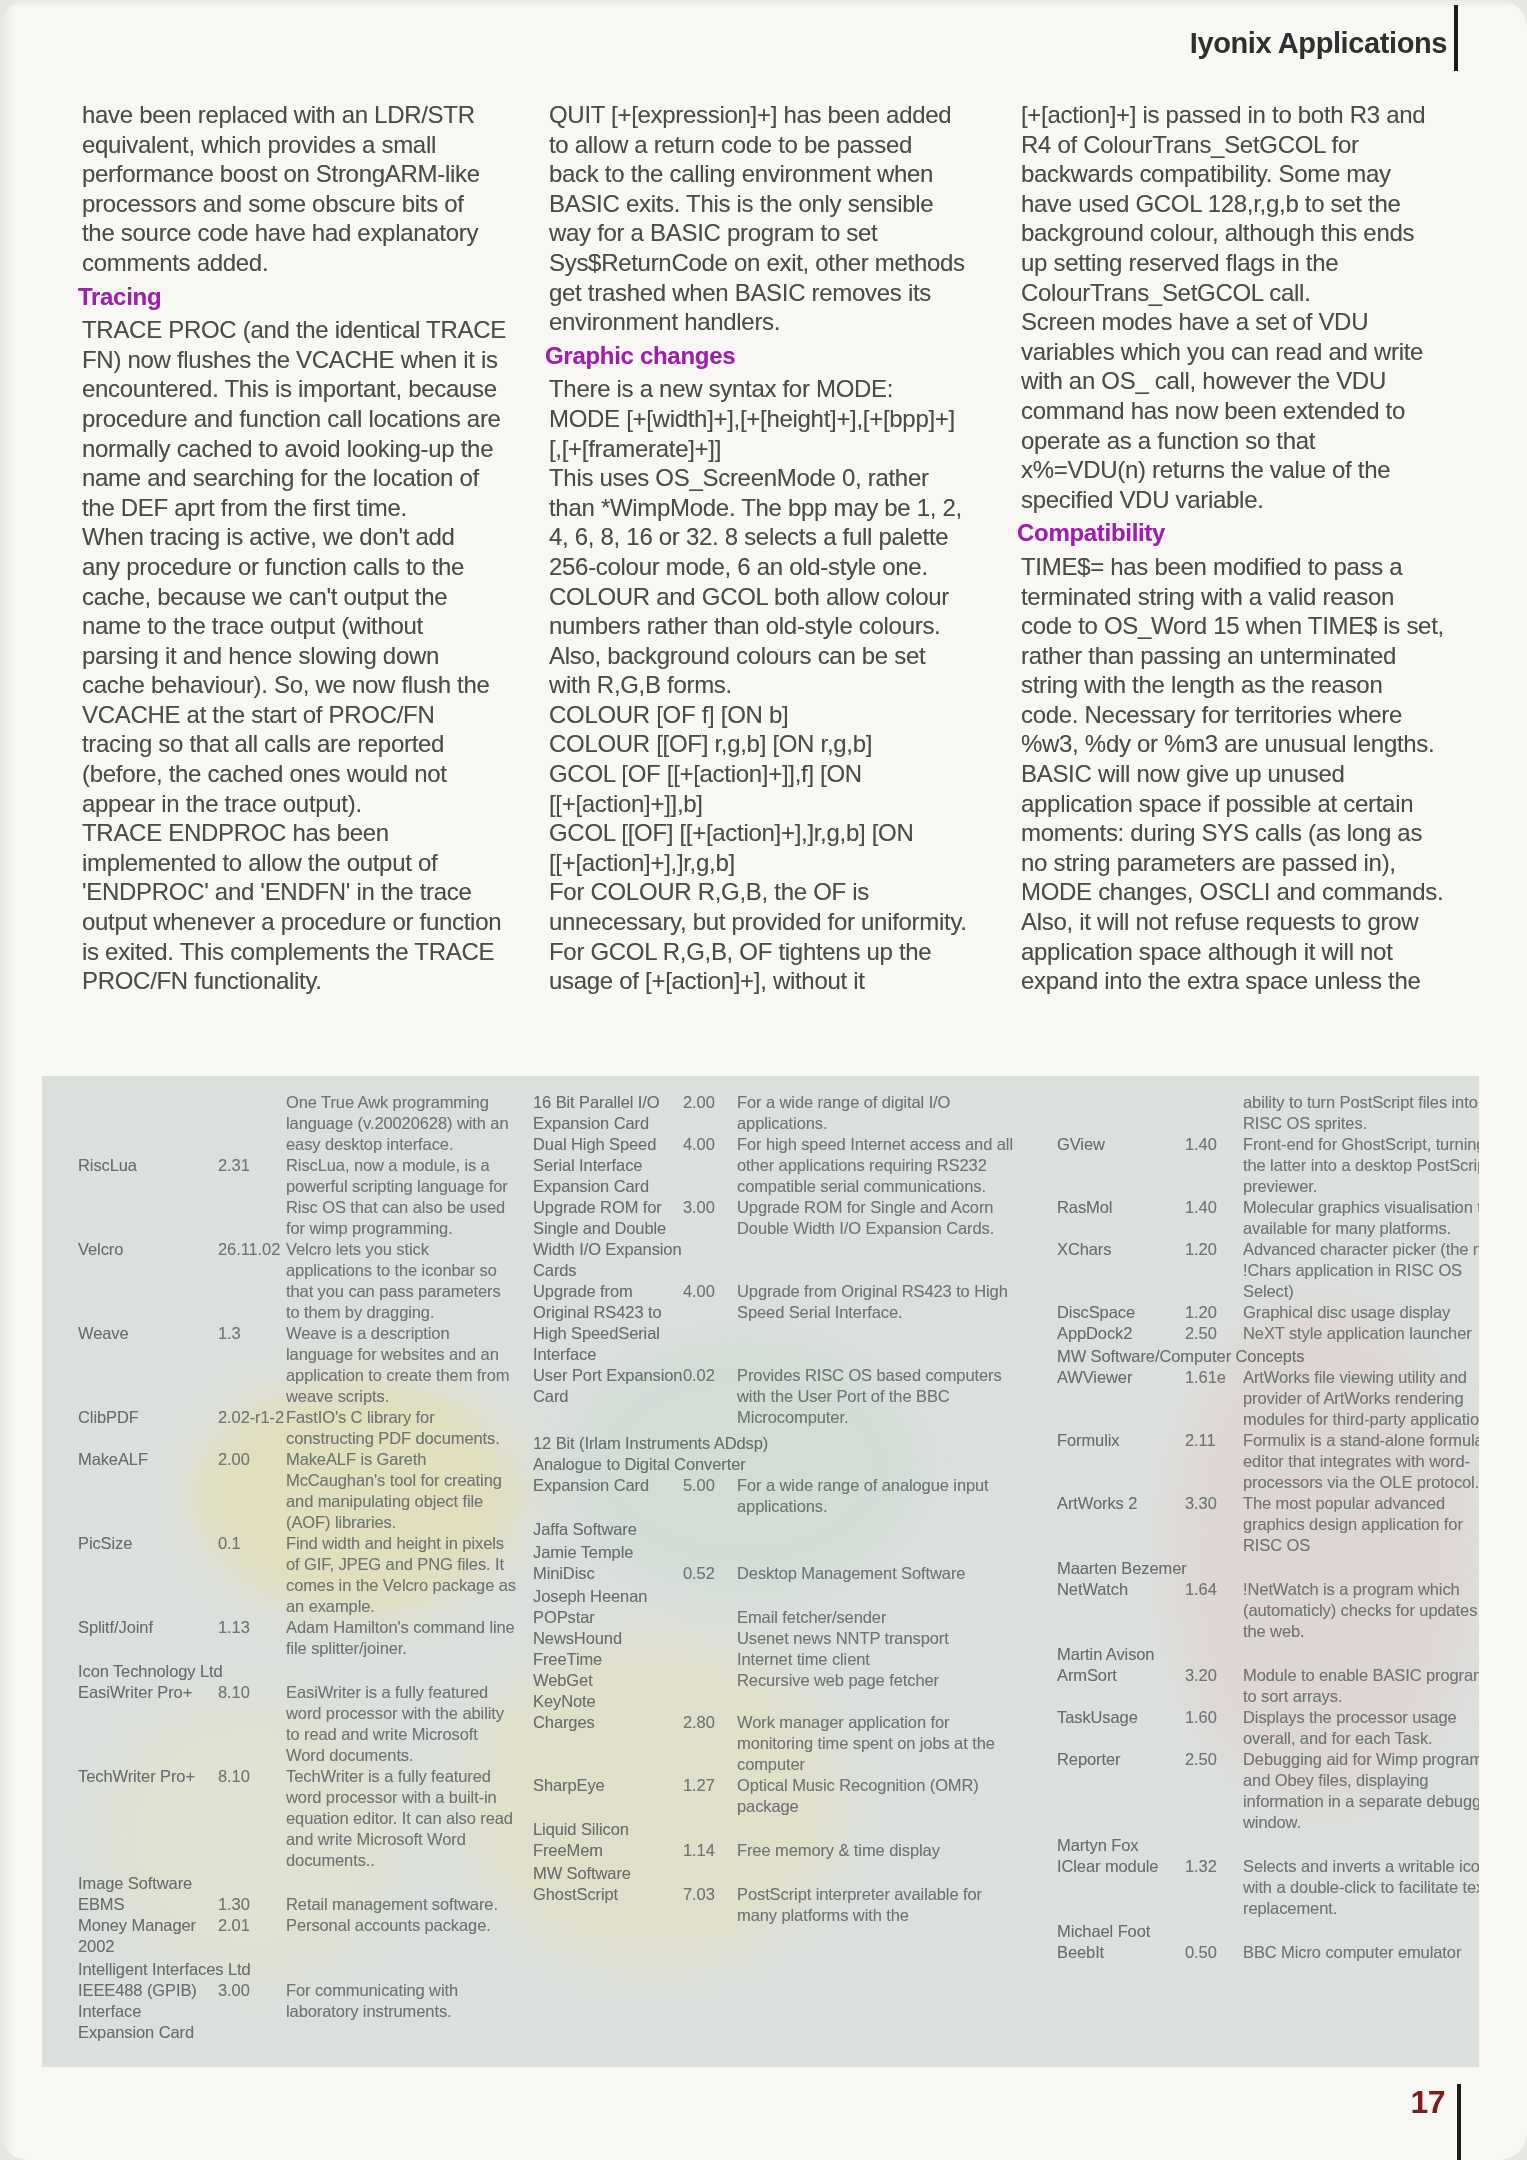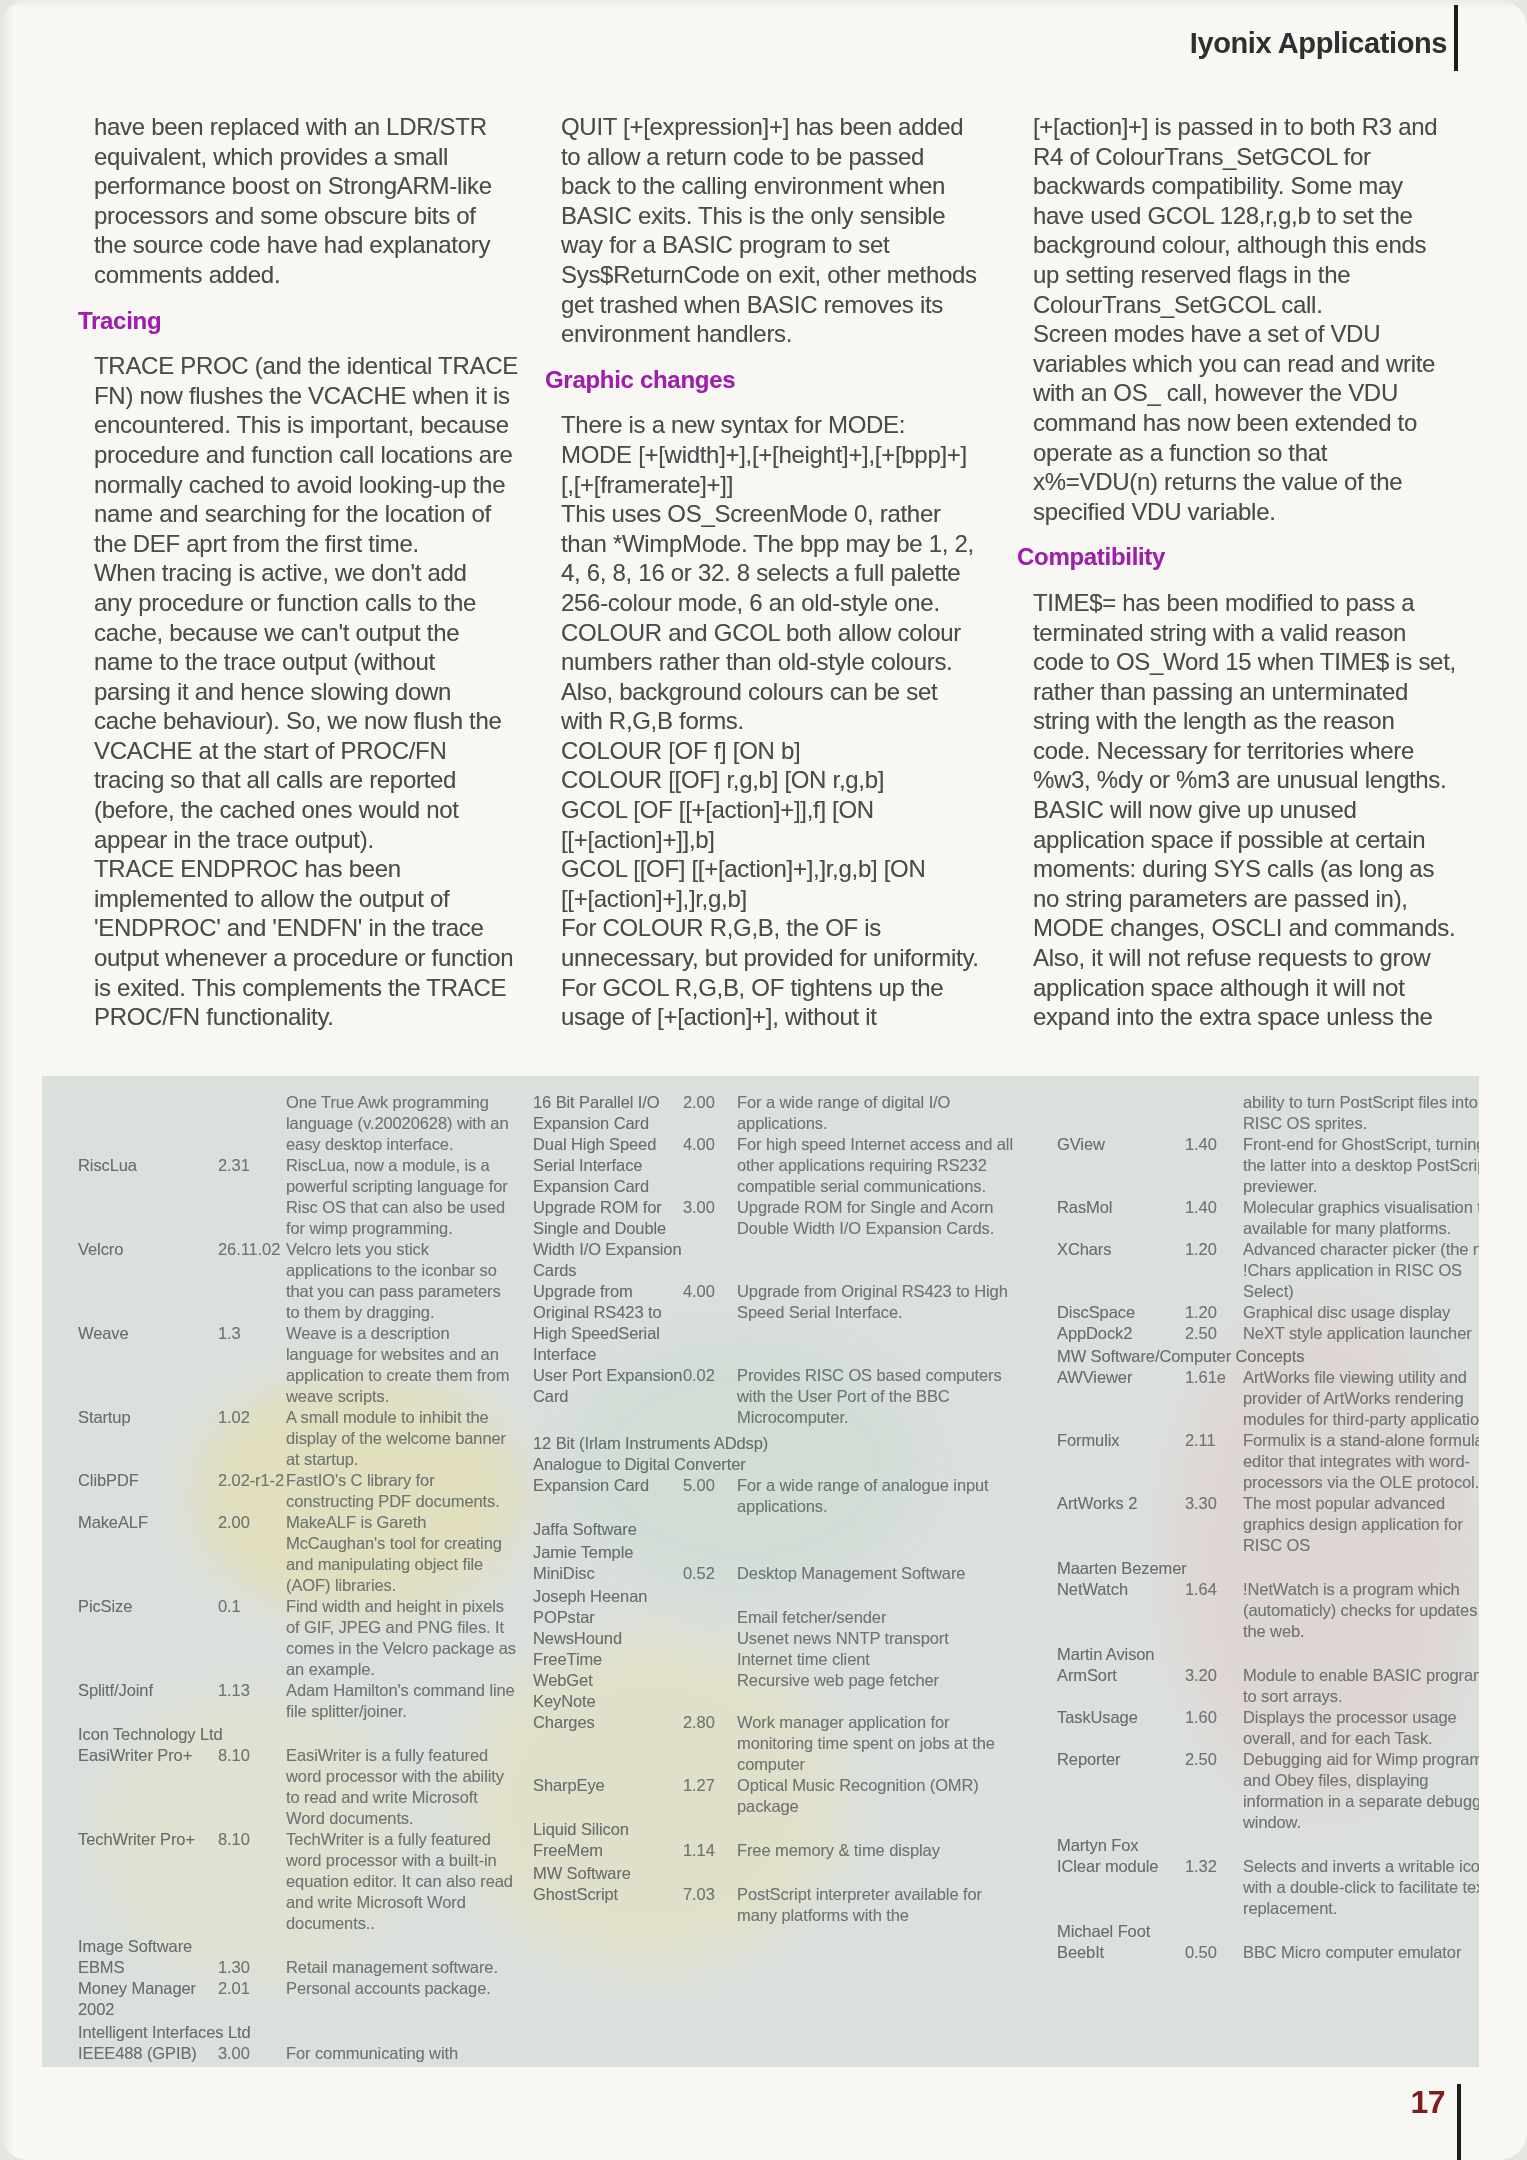--- a/index.html
+++ b/index.html
@@ -28,21 +28,21 @@
   }
   .hdr-bar{position:absolute;left:1454px;top:5px;width:4px;height:66px;background:#1b1b1b;}
 
   
   .col{
     position:absolute;top:96px;width:472px;
     font-size:24px;line-height:29.6px;letter-spacing:-0.3px;
     color:#4a4c4b;text-shadow:0 0 0.6px rgba(80,80,80,0.35);
   }
   .col1{left:78px;} .col2{left:545px;} .col3{left:1017px;}
-  .col .p{white-space:pre-line;margin:16px;}
+  .col .p{white-space:pre-line;margin:4px;}
   .col .h{font-weight:700;color:#a21caf;margin:0;}
 
   
   .panel{
     position:absolute;left:42px;top:1076px;width:1437px;height:991px;
     background:#dce0dd;overflow:hidden;
   }
   .tint{position:absolute;border-radius:50%;filter:blur(22px);pointer-events:none;}
   .t1{left:150px;top:300px;width:330px;height:240px;background:rgba(233,222,140,0.38);}
   .t2{left:1130px;top:230px;width:300px;height:500px;background:rgba(228,192,196,0.30);}
@@ -201,25 +201,20 @@
             <div class="cn">Velcro</div>
             <div class="cv">26.11.02</div>
             <div class="cd">Velcro lets you stick applications to the iconbar so that you can pass parameters to them by dragging.</div>
           </div>
           <div class="row">
             <div class="cn">Weave</div>
             <div class="cv">1.3</div>
             <div class="cd">Weave is a description language for websites and an application to create them from weave scripts.</div>
           </div>
           <div class="row">
-            <div class="cn">Startup</div>
-            <div class="cv">1.02</div>
-            <div class="cd">A small module to inhibit the display of the welcome banner at startup.</div>
-          </div>
-          <div class="row">
             <div class="cn">ClibPDF</div>
             <div class="cv">2.02-r1-2</div>
             <div class="cd">FastIO's C library for constructing PDF documents.</div>
           </div>
           <div class="row">
             <div class="cn">MakeALF</div>
             <div class="cv">2.00</div>
             <div class="cd">MakeALF is Gareth McCaughan's tool for creating and manipulating object file (AOF) libraries.</div>
           </div>
           <div class="row">

